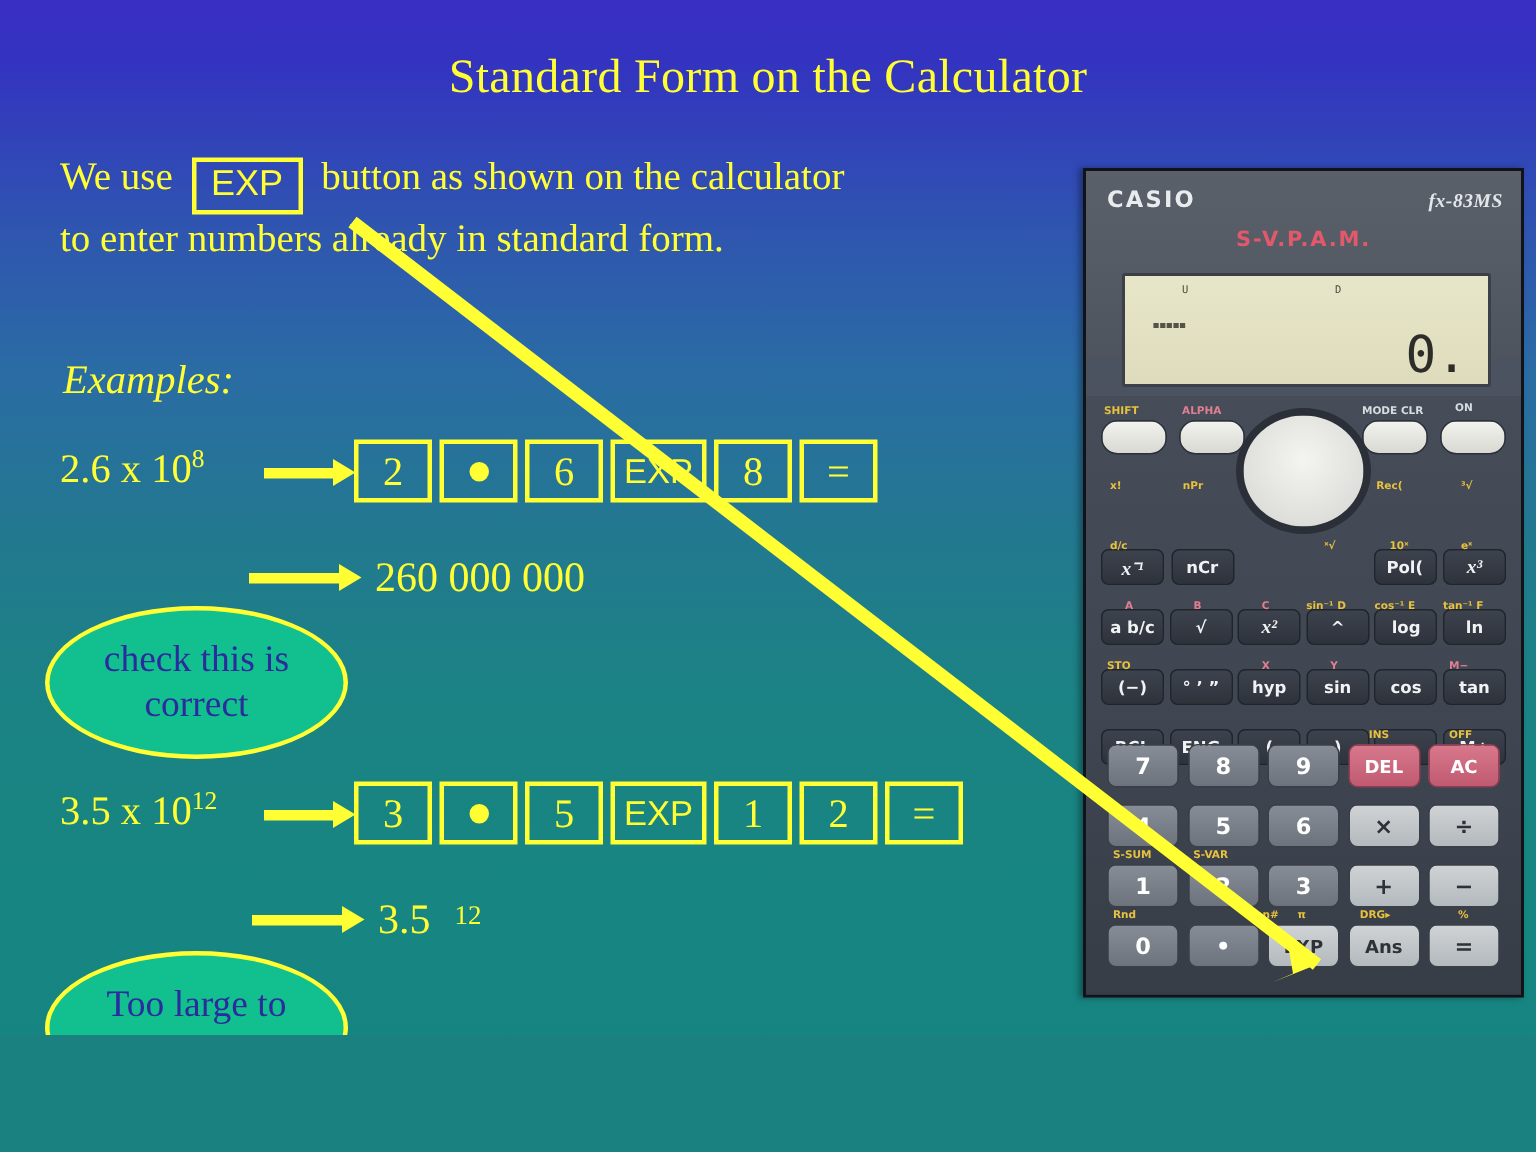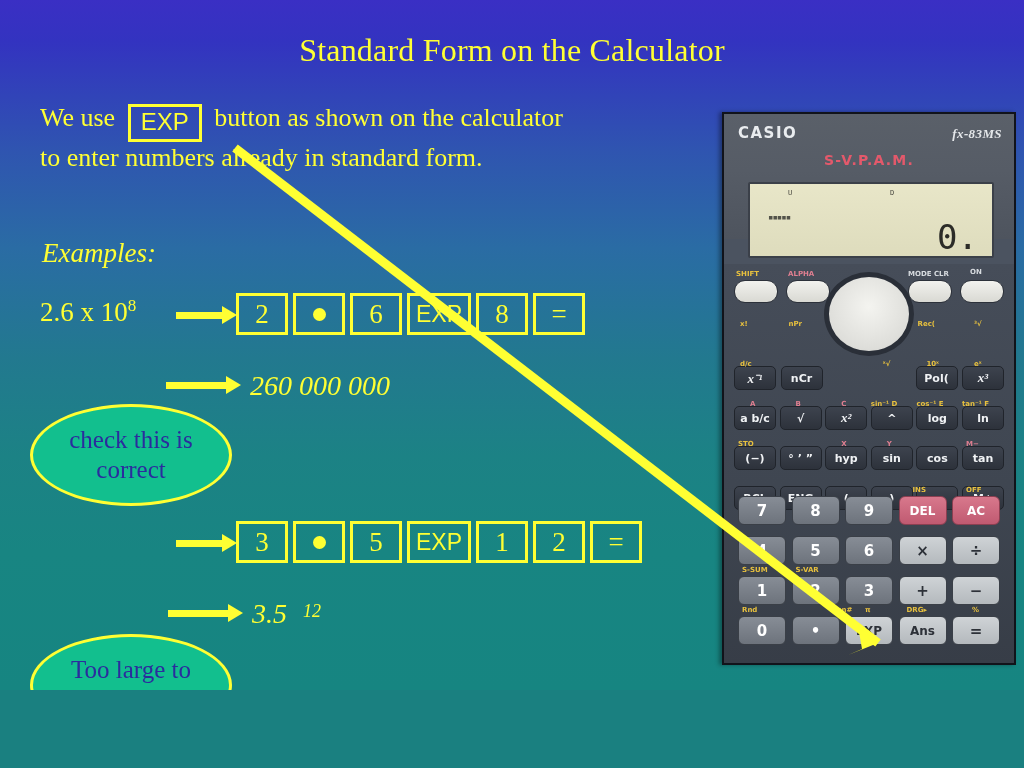--- a/index.html
+++ b/index.html
@@ -57,21 +57,21 @@
     font-size:27px;font-family:"Liberation Serif", serif;
     box-sizing:border-box;padding:0 6px;
   }
   .key.sans{font-family:"Liberation Sans", sans-serif;font-size:23px;min-width:60px;}
   .key.dot{font-size:27px;}
   .key.dot .bullet{
     width:13px;height:13px;border-radius:50%;background:#ffff33;display:block;
   }
 
   
-  .result{position:absolute;color:#ffff33;font-size:28px;white-space:nowrap;font-style:italic;}
+  .result{position:absolute;color:#ffff33;font-size:28px;white-space:nowrap;}
   #result1{left:250px;top:370px;}
   #result2{left:252px;top:598px;}
   #result2 .expnum{font-size:18px;vertical-align:6px;margin-left:16px;}
 
   
   .arrow{position:absolute;height:7px;background:#ffff33;}
   .arrow:after{
     content:"";position:absolute;right:-13px;top:-6px;
     border-top:9px solid transparent;border-bottom:9px solid transparent;
     border-left:15px solid #ffff33;
@@ -219,20 +219,23 @@
     <div class="key">=</div>
   </div>
 
   <div class="arrow" id="arrow-r1"></div>
   <div class="result" id="result1">260 000 000</div>
 
   <div class="ellipse" id="ellipse1">
     <span>check this is correct</span>
   </div>
 
+  <div class="expr" id="expr2">
+    <span>3.5 x 10</span><sup>12</sup>
+  </div>
   <div class="arrow" id="arrow-e2"></div>
 
   <div class="keyrow" id="keyrow2">
     <div class="key">3</div>
     <div class="key dot">
         <span class="bullet"></span>
       </div>
     <div class="key">5</div>
     <div class="key sans">EXP</div>
     <div class="key">1</div>

